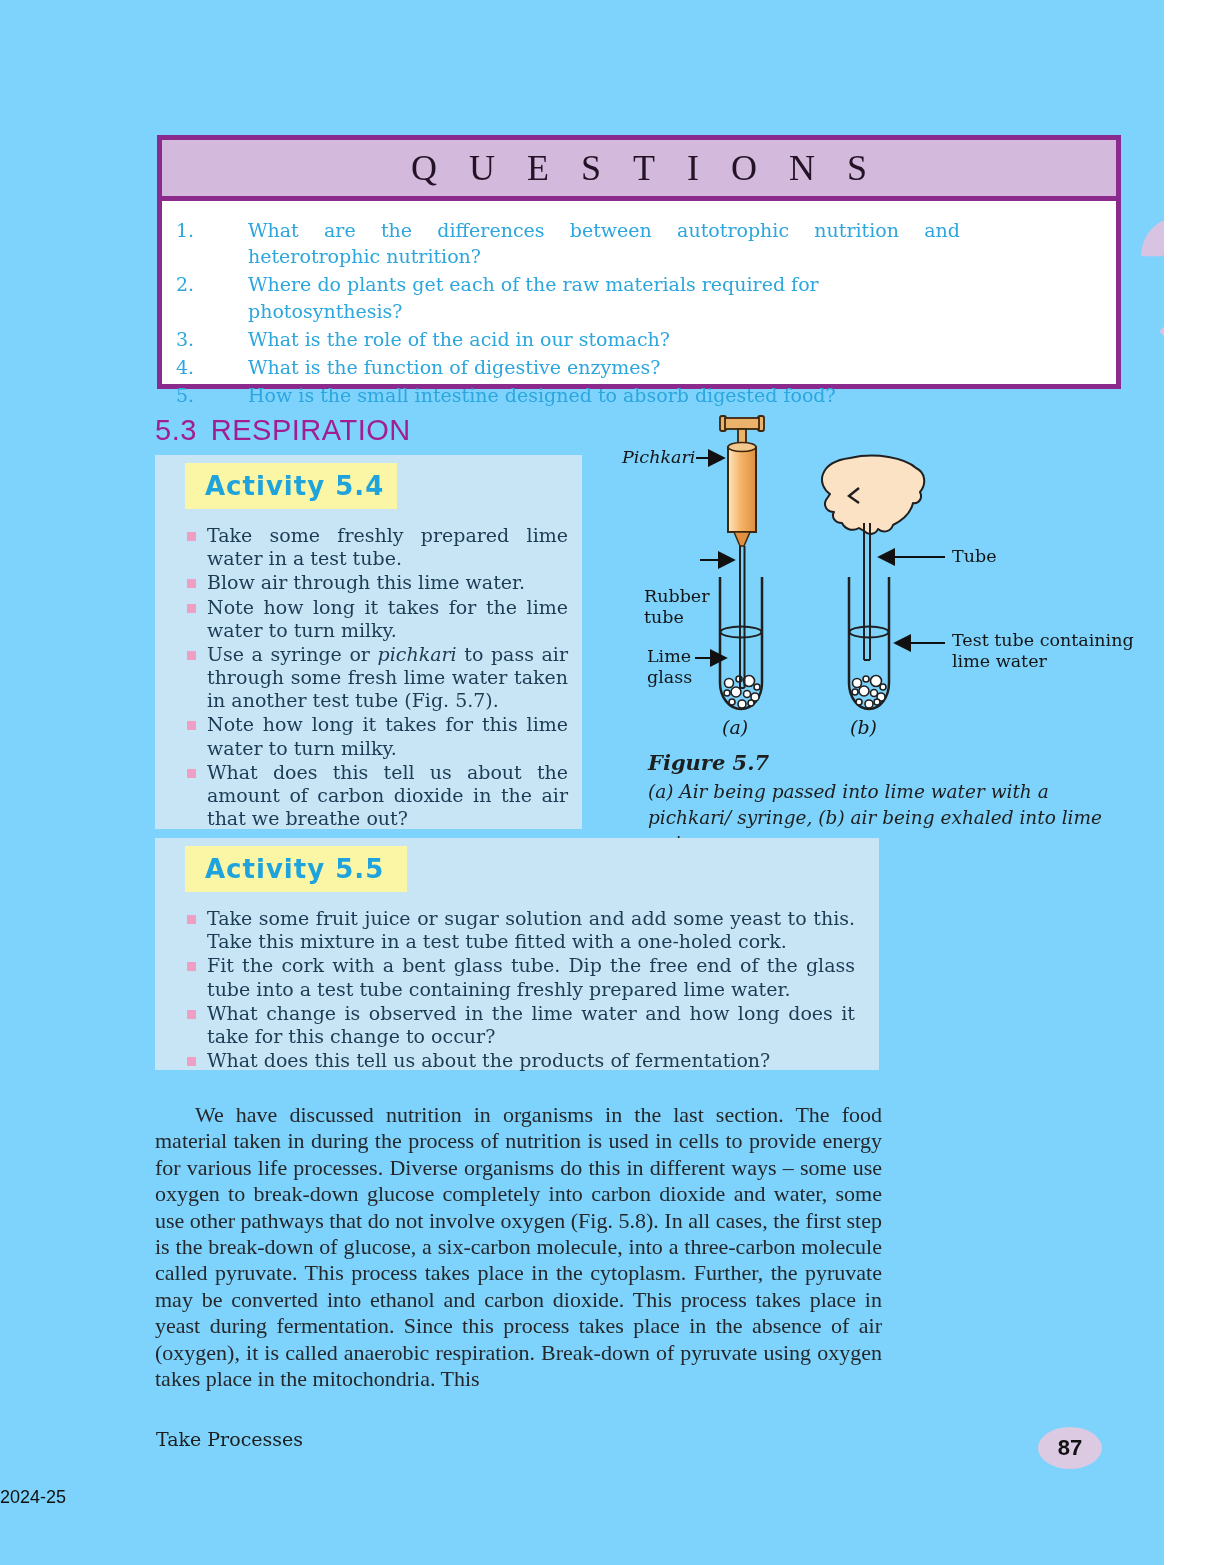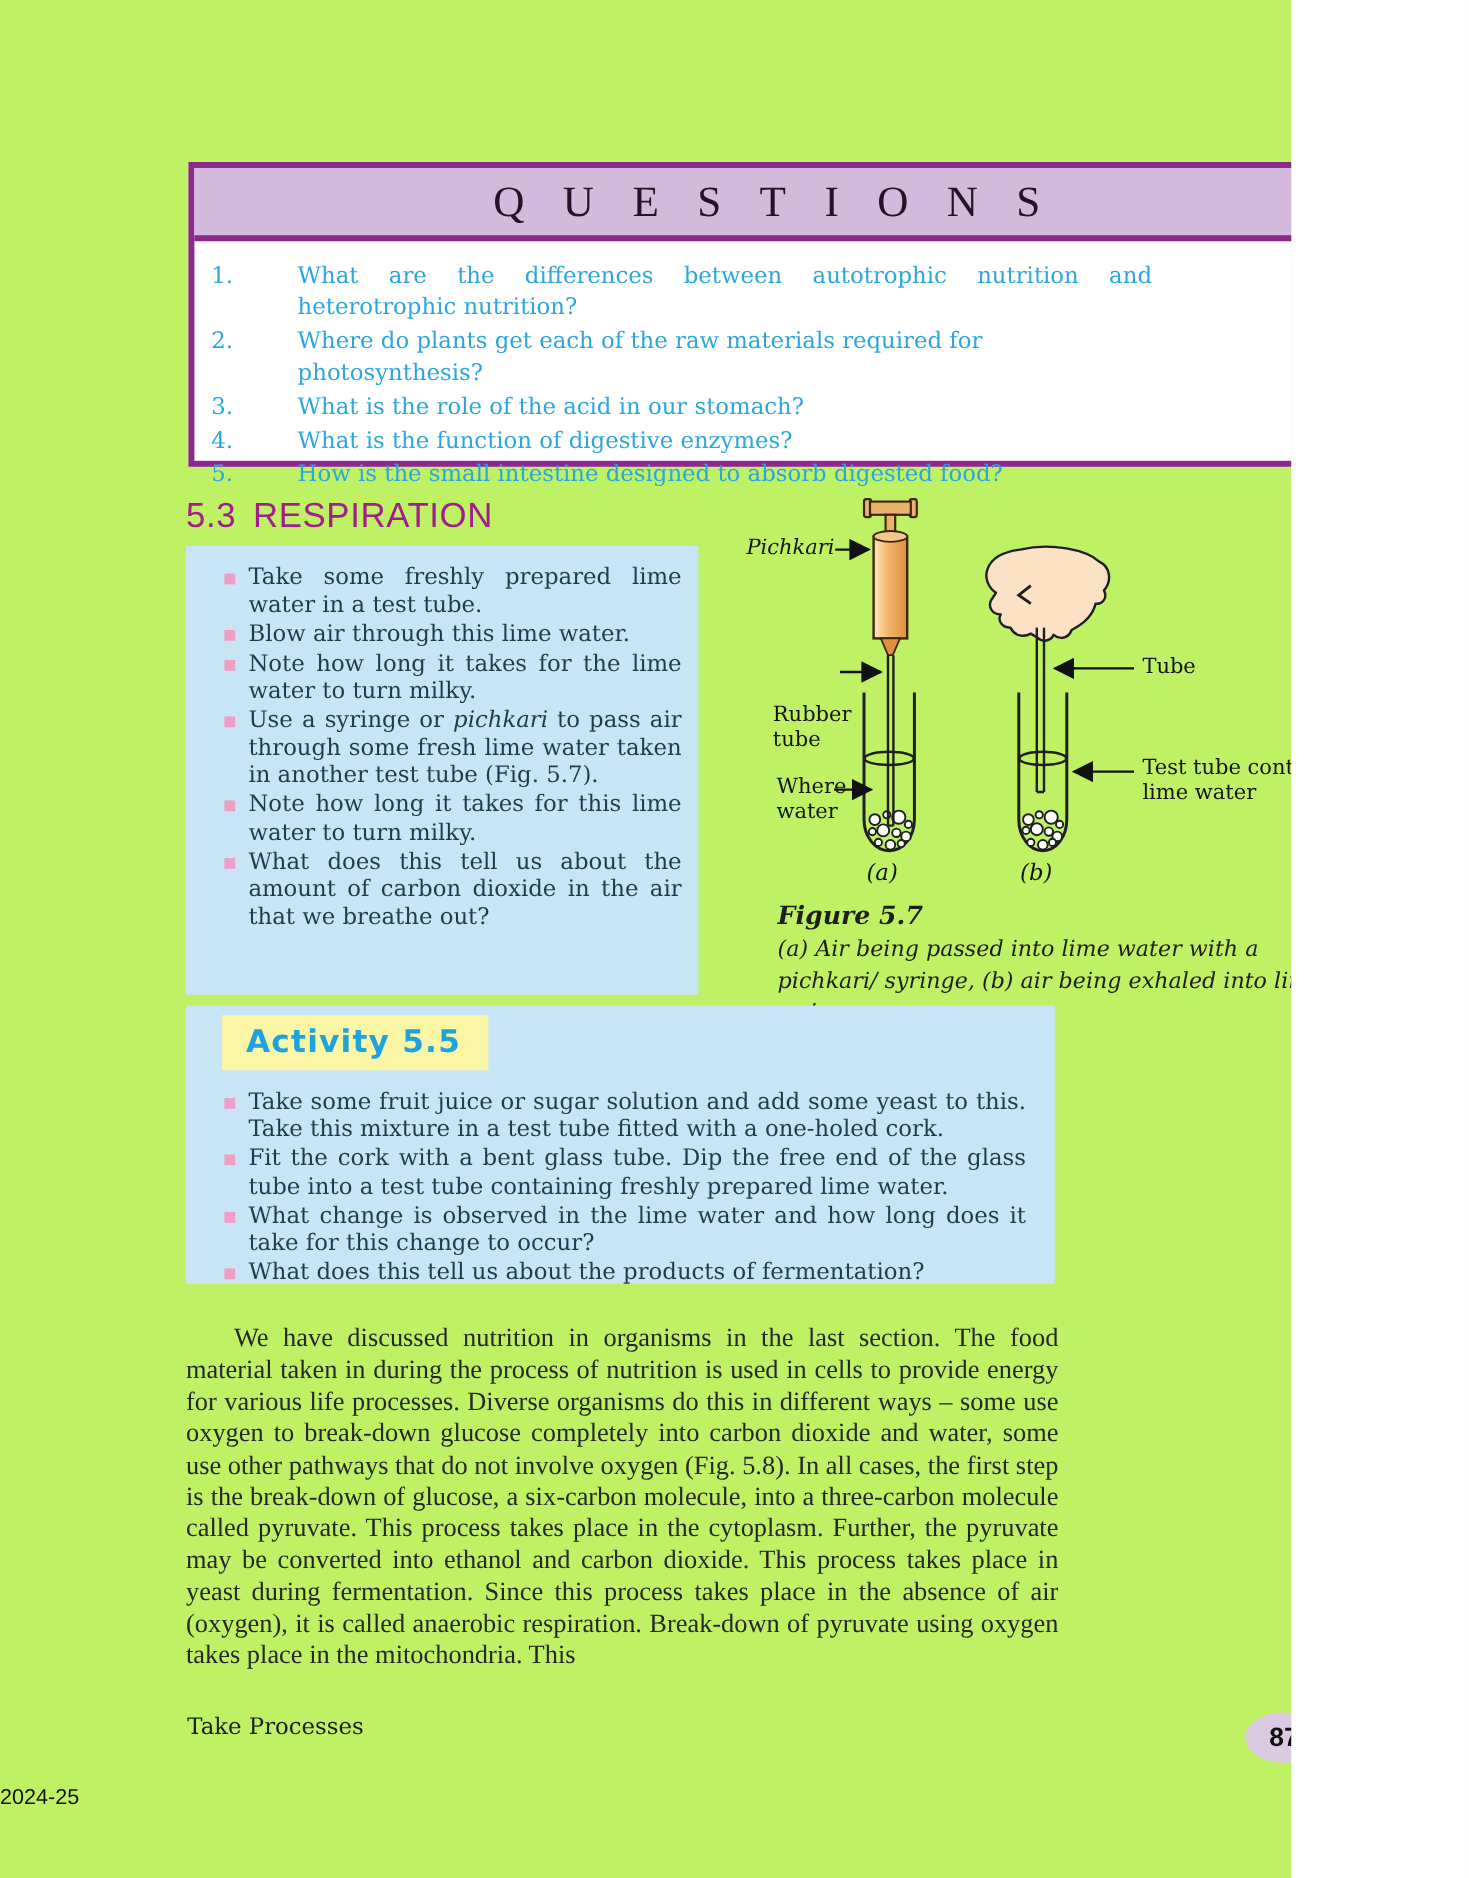--- a/index.html
+++ b/index.html
@@ -1,16 +1,16 @@
 <!DOCTYPE html>
 <html><head>
 <meta charset="utf-8">
 <style>
   html,body{margin:0;padding:0;background:#ffffff;}
-  #page{position:relative;width:1076px;height:1565px;background:#bef264;overflow:hidden;
+  #page{position:relative;width:1164px;height:1565px;background:#7dd3fc;overflow:hidden;
         font-family:"DejaVu Serif", serif;}
 
   
   .qbox{position:absolute;left:157px;top:135px;width:954px;height:244px;
         border:5px solid #8B2A8C;background:#ffffff;}
   .qbox-header{height:56px;background:#D3BADC;border-bottom:5px solid #8B2A8C;
         display:flex;align-items:center;justify-content:center;}
   .qbox-title{font-family:"Liberation Serif", serif;font-size:36px;color:#241226;
         letter-spacing:32px;padding-left:32px;font-weight:500;}
   .qbox-body{position:relative;padding:16px 150px 0 14px;}
@@ -107,20 +107,23 @@
         <rect x="35" y="106" width="27" height="27" transform="rotate(45 48.5 119.5)" fill="#D8C3E3"></rect>
       </svg>
     </div>
   </div>
 
   <div class="section-heading">
     <span class="num">5.3</span><span>RESPIRATION</span>
   </div>
 
   <div class="activity-box act54">
+    <div class="act-band">
+      <span class="act-title">Activity 5.4</span>
+    </div>
     <ul class="act-list">
       <li class="act-item">
         <span class="sq"></span>
         <span class="btxt">Take some freshly prepared lime water in a test tube.</span>
       </li>
       <li class="act-item">
         <span class="sq"></span>
         <span class="btxt">Blow air through this lime water.</span>
       </li>
       <li class="act-item">
@@ -221,21 +224,21 @@
         <line x1="96" y1="58" x2="124" y2="58" marker-end="url(#ah)"></line>
         <line x1="100" y1="160" x2="134" y2="160" marker-end="url(#ah)"></line>
         <line x1="95" y1="258" x2="126" y2="258" marker-end="url(#ah)"></line>
         <line x1="345" y1="157" x2="279" y2="157" marker-end="url(#ah)"></line>
         <line x1="345" y1="243" x2="295" y2="243" marker-end="url(#ah)"></line>
       </g>
     </svg>
 
     <div class="fig-label lab-pichkari">Pichkari</div>
     <div class="fig-label lab-rubber">Rubber tube</div>
-    <div class="fig-label lab-lime">Where water</div>
+    <div class="fig-label lab-lime">Lime glass</div>
     <div class="fig-label lab-tube">Tube</div>
     <div class="fig-label lab-testtube">Test tube containing lime water</div>
     <div class="sub-label sub-a">(a)</div>
     <div class="sub-label sub-b">(b)</div>
   </div>
 
   <div class="fig-caption">
     <div class="fig-caption-title">Figure 5.7</div>
     <div class="fig-caption-text">(a) Air being passed into lime water with a pichkari/ syringe, (b) air being exhaled into lime water</div>
   </div>

